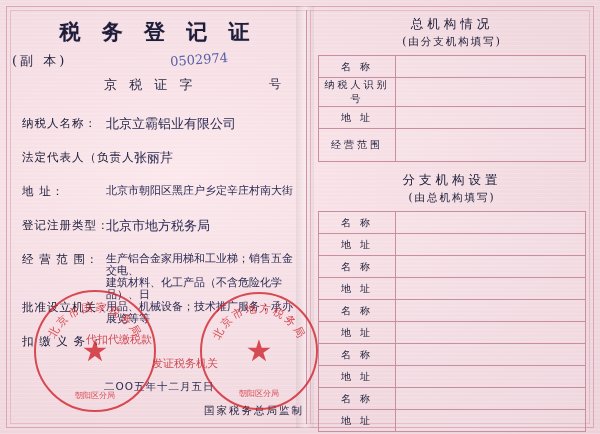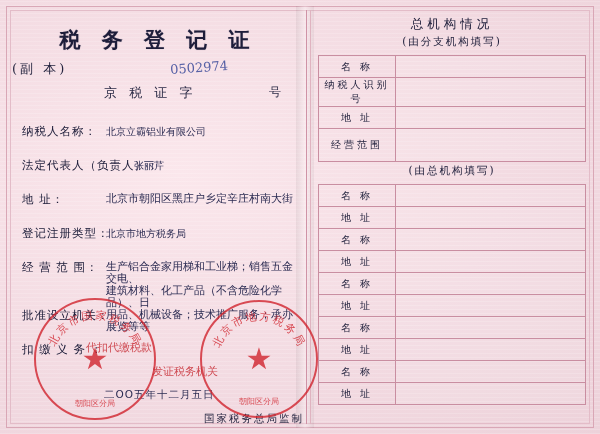--- a/index.html
+++ b/index.html
@@ -31,21 +31,21 @@
     position:absolute;top:10px;bottom:10px;left:306px;width:0;
     border-left:1px solid #cf93a6;
   }
   .divider2{
     position:absolute;top:10px;bottom:10px;left:310px;width:0;
     border-left:1px solid #e0b3c0;
   }
 
   
   .left{
-    position:absolute;left:12px;top:12px;width:292px;height:342px;text-decoration:underline;
+    position:absolute;left:12px;top:4px;width:292px;height:342px;text-decoration:underline;
   }
   .title{
     position:absolute;left:0;top:14px;width:292px;
     text-align:center;
     font-family:"DejaVu Serif","Liberation Serif",serif;
     font-weight:bold;
     font-size:21px;
     letter-spacing:7px;
     color:#1d1d3a;
     text-shadow:0 0 1px rgba(40,40,80,.35);
@@ -88,21 +88,21 @@
     position:absolute;left:0;top:0;
     font-family:"DejaVu Serif","Liberation Serif",serif;
     font-size:11.5px;
     color:#20203c;
     letter-spacing:1px;
     white-space:nowrap;
   }
   .rvalue{
     position:absolute;left:84px;top:1px;
     font-family:"DejaVu Sans","Liberation Sans",sans-serif;
-    font-size:10px;
+    font-size:13px;
     color:#2b2b52;
     line-height:13px;
     width:196px;
     white-space:pre-line;
   }
   .rvalue.small{font-size:11px;line-height:12px;}
 
   
   .bottom-line{
     position:absolute;left:10px;
@@ -315,20 +315,21 @@
         <td class="lbl">地   址</td>
         <td class="val"></td>
       </tr>
       <tr>
         <td class="lbl" style="height:32px;">经营范围</td>
         <td class="val"></td>
       </tr>
     </tbody>
       </table>
 
+    <div class="section2-title">分支机构设置</div>
     <div class="section2-sub">(由总机构填写)</div>
 
     <table class="grid">
       <tbody>
           <tr>
         <td class="lbl">名   称</td>
         <td class="val"></td>
       </tr>
       <tr>
         <td class="lbl">地   址</td>

